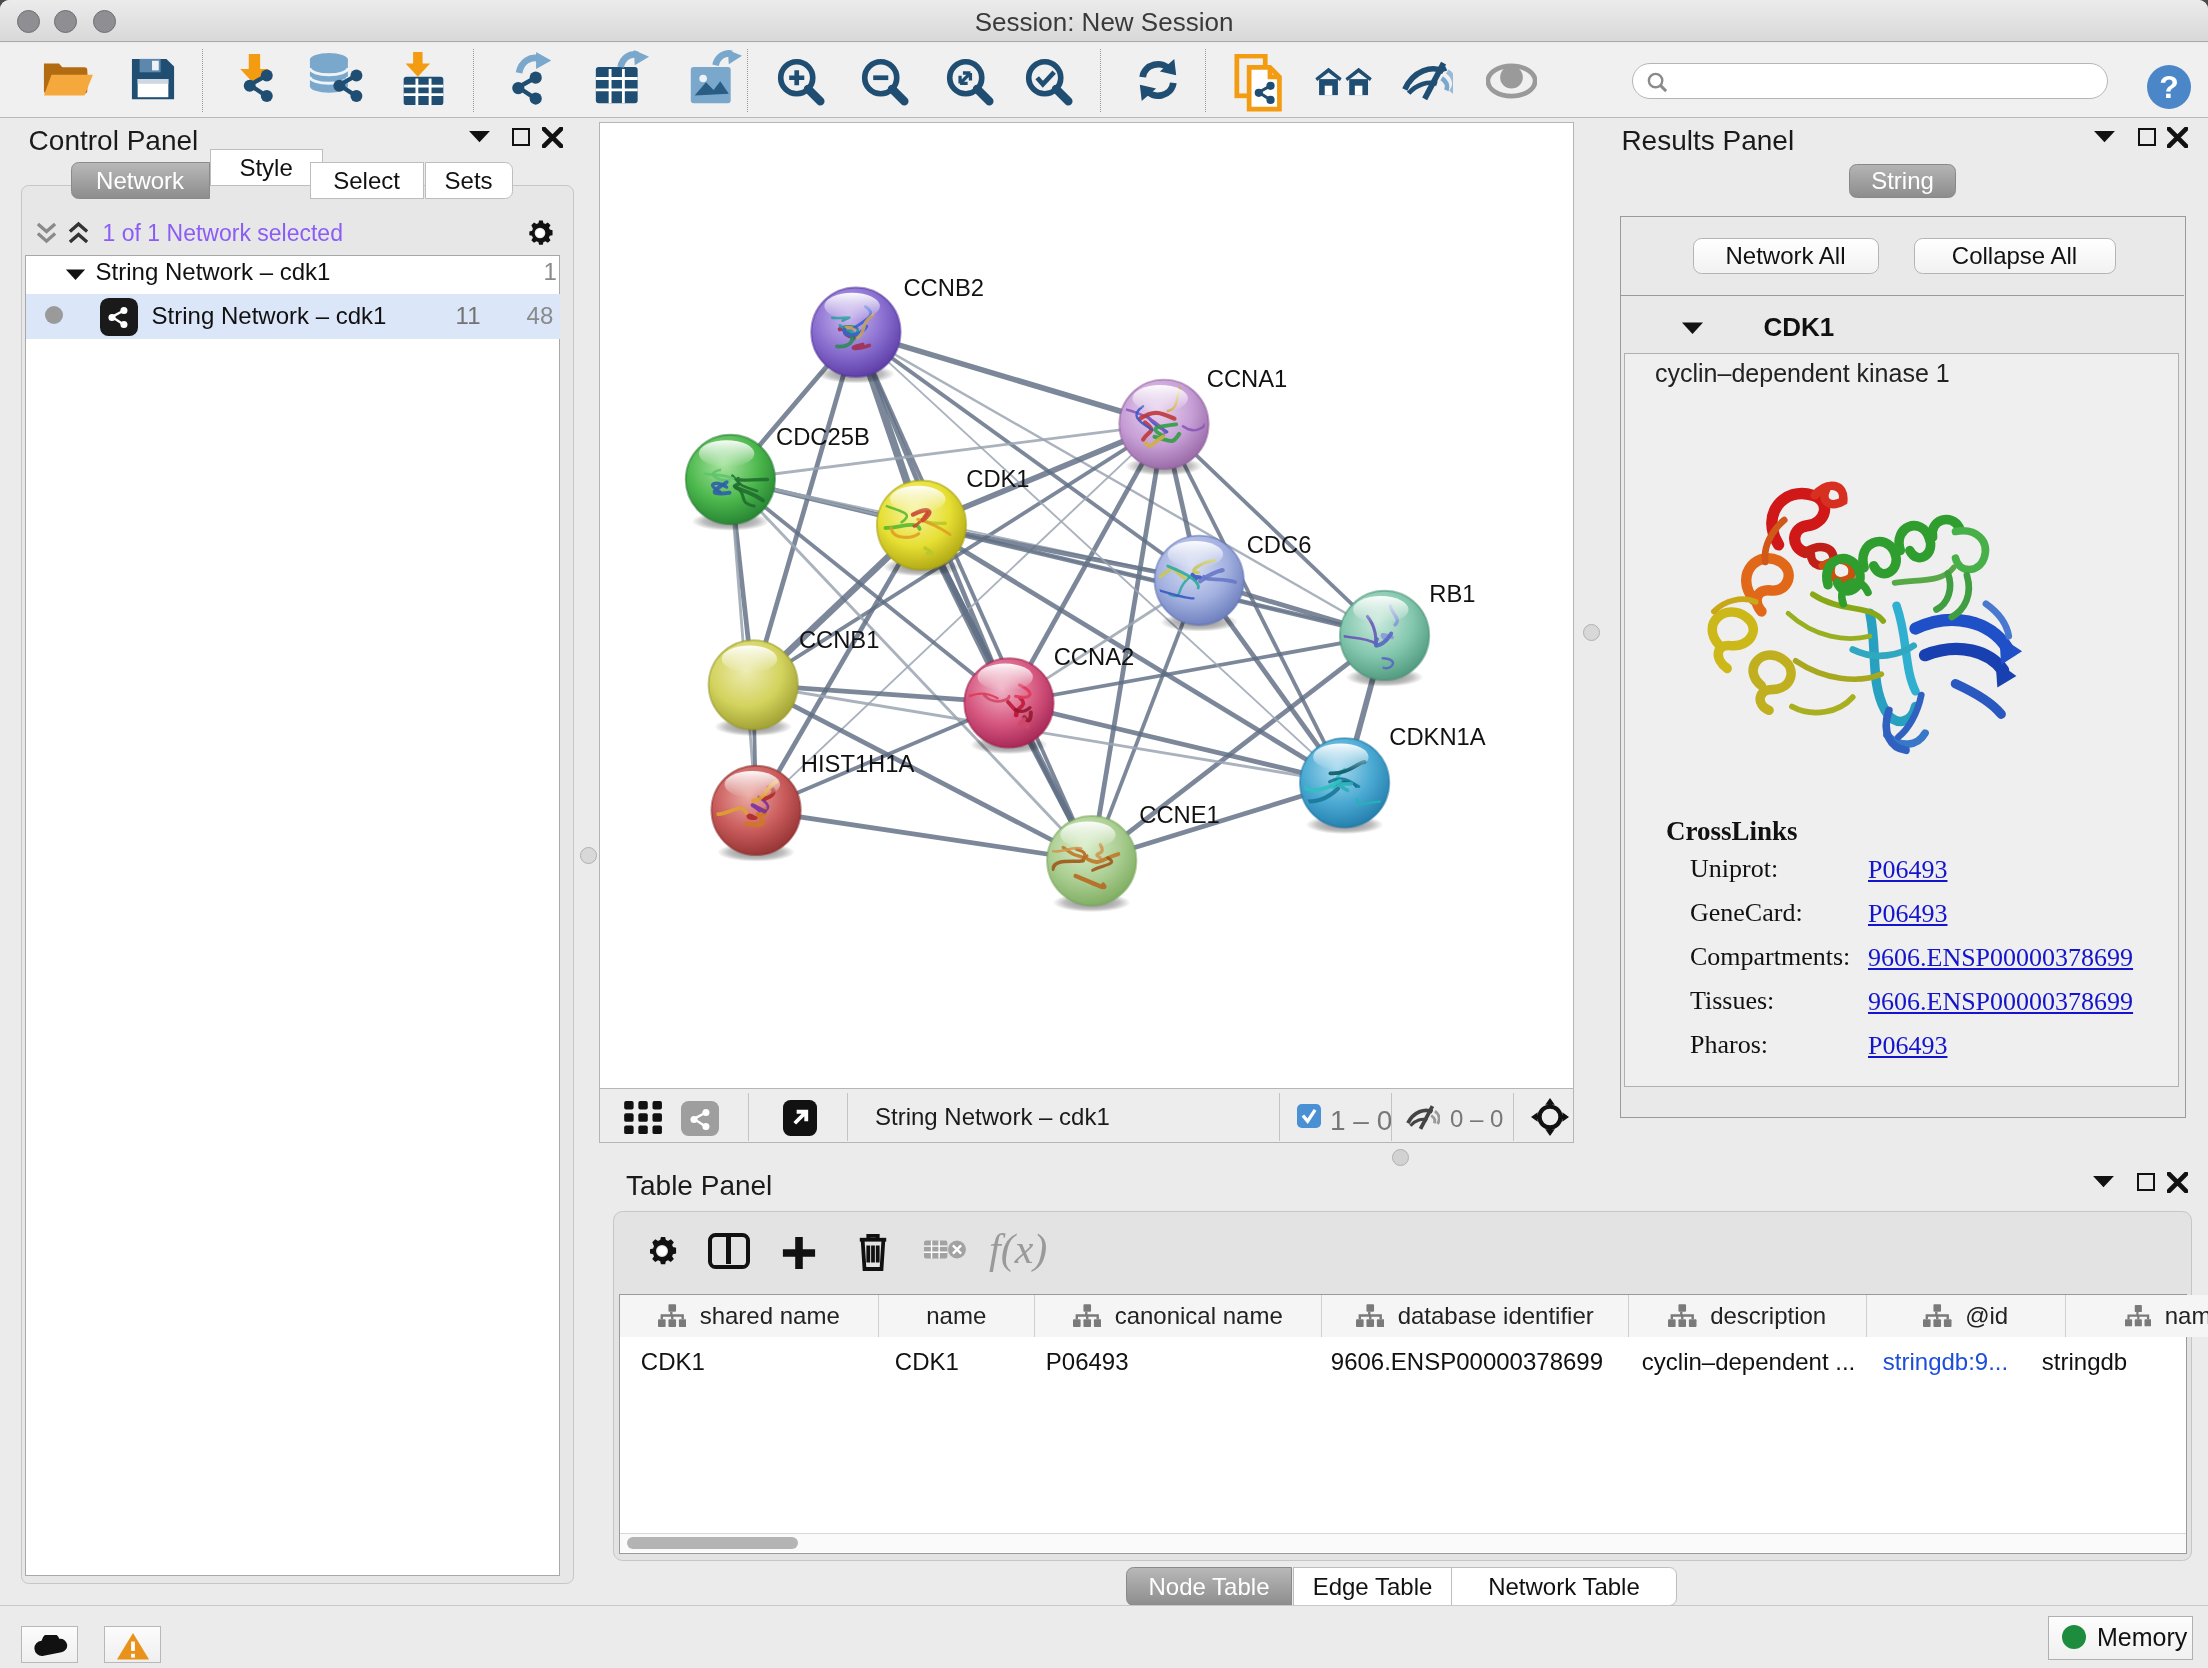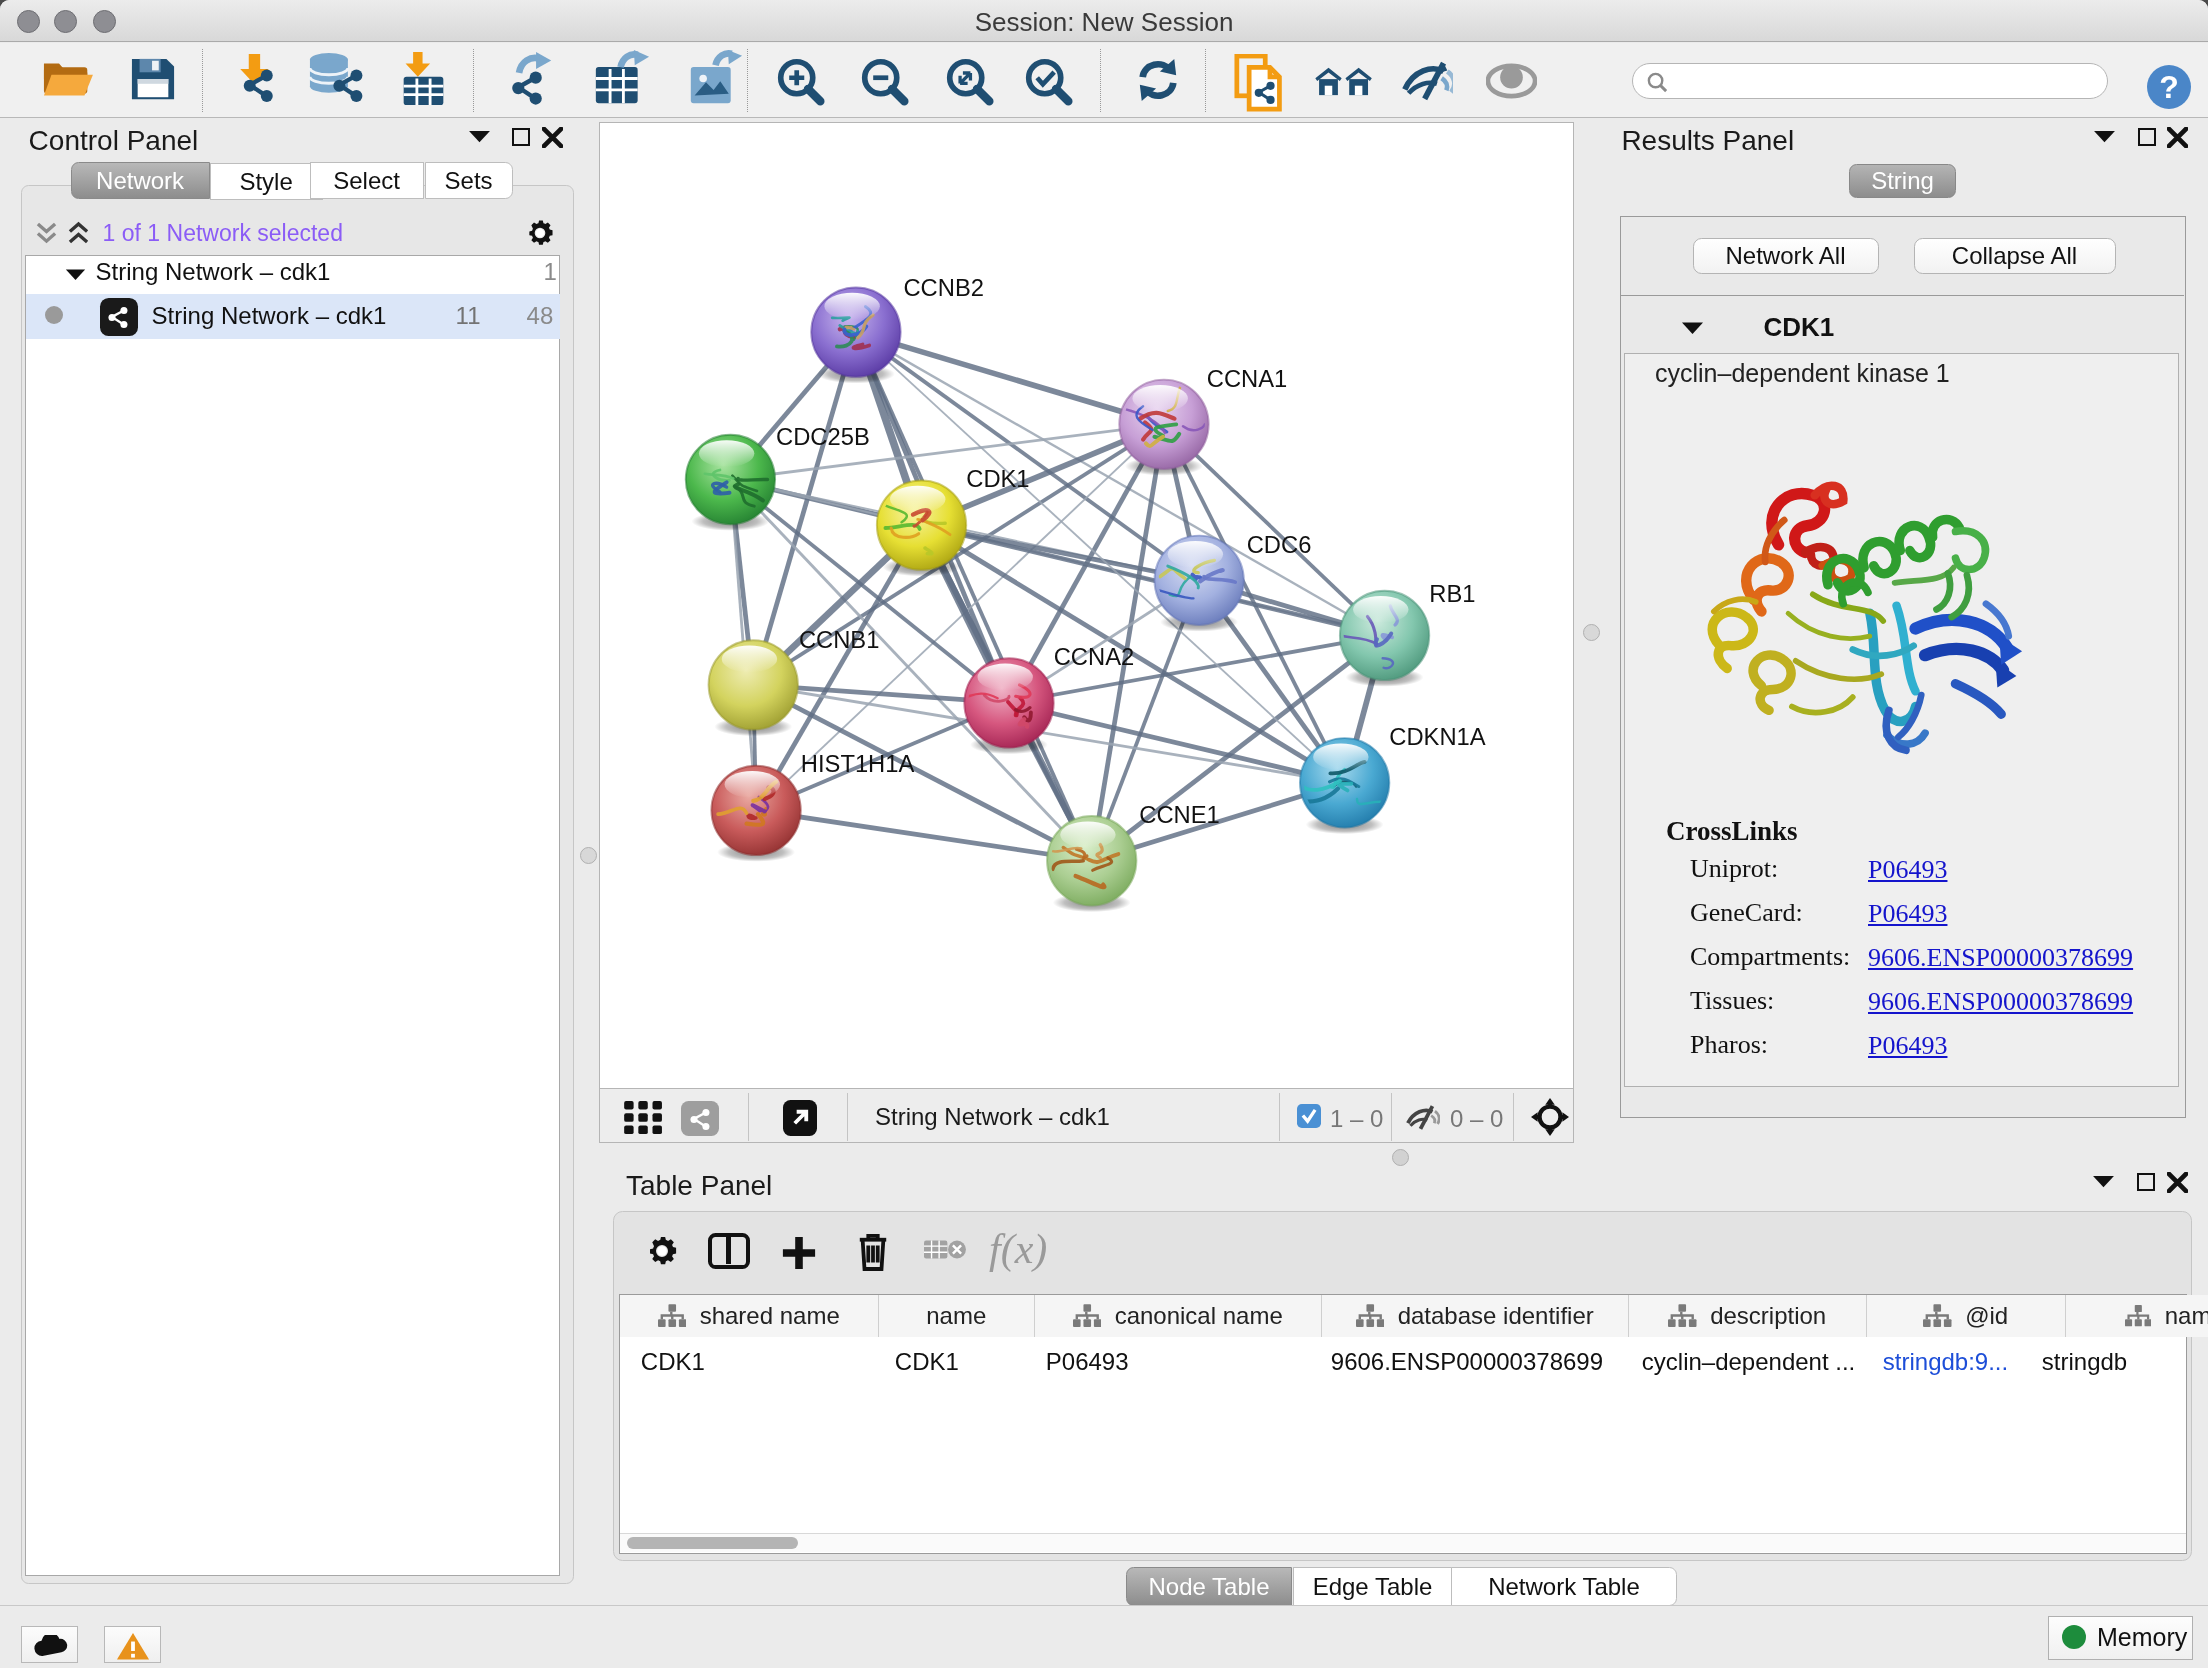--- a/index.html
+++ b/index.html
@@ -197,21 +197,21 @@
           <path d="M1,1 h22 l-11,12 z" fill="#111"></path>
         </svg>
  <div class="abs" style="left:504px;top:8.6px;width:18px;height:18px;border:2.9px solid #111"></div>
  <svg class="abs" style="left:534px;top:7.6px" width="21" height="21" viewBox="0 0 22 22">
           <path d="M2,2 L20,20 M20,2 L2,20" stroke="#111" stroke-width="5" stroke-linecap="round"></path>
         </svg>
 
  <div class="gbox abs" style="left:13.3px;top:66px;width:553px;height:1399px"></div>
 
  <div class="tab tabsel" style="left:63px;top:43px;width:139px;border-radius:7.6px 0 0 7.6px">Network</div>
- <div class="tab" style="left:202px;top:44px;width:113px">Style</div>
+ <div class="tab" style="left:202px;top:30px;width:113px">Style</div>
  <div class="tab" style="left:302px;top:43px;width:114px">Select</div>
  <div class="tab" style="left:417px;top:43px;width:88px;border-radius:0 7.6px 7.6px 0">Sets</div>
 
  <svg class="abs" style="left:28.5px;top:103px" width="21" height="23" viewBox="0 0 22 24">
           <g stroke="#8a8a8a" stroke-width="3.5" fill="none">
             <path d="M2,2 l9,8 9,-8"></path>
             <path d="M2,12 l9,8 9,-8"></path>
           </g>
         </svg>
  <svg class="abs" style="left:60px;top:101px" width="21" height="25" viewBox="0 0 22 26">
@@ -589,21 +589,21 @@
           </svg>
  </div>
  <div class="cbsep" style="left:247px"></div>
  <div class="abs" style="left:275px;top:14.3px;font-size:24px;color:#1a1a1a">String Network – cdk1</div>
  <div class="cbsep" style="left:679px"></div>
  <div class="abs" style="left:697px;top:15px;width:24px;height:24px;background:#4a90d4;border-radius:4.8px">
    <svg class="abs" style="left:2.9px;top:3.8px" width="18" height="16" viewBox="0 0 19 17">
             <path d="M3,8 l5,6 8,-12" stroke="#fff" stroke-width="3.5" fill="none"></path>
           </svg>
  </div>
- <div class="abs" style="left:730px;top:16px;font-size:24px;color:#777">1 – 0</div>
+ <div class="abs" style="left:730px;top:16px;font-size:28px;color:#777">1 – 0</div>
  <div class="cbsep" style="left:791px"></div>
  <svg class="abs" style="left:806px;top:15px" width="34" height="27" viewBox="0 0 54 42">
           <path d="M3,30 C12,12 30,6 42,12" stroke="#444" stroke-width="6" fill="none"></path>
           <path d="M7,34 C15,25 26,22 34,25" stroke="#444" stroke-width="5" fill="none"></path>
           <path d="M42,3 L23,39" stroke="#444" stroke-width="6"></path>
           <path d="M40,18 a14,11 0 0 1 5,12" stroke="#999" stroke-width="4.5" fill="none"></path>
           <path d="M46,11 a20,16 0 0 1 4,20" stroke="#999" stroke-width="4.5" fill="none"></path>
         </svg>
  <div class="abs" style="left:850px;top:16px;font-size:24px;color:#777">0 – 0</div>
  <div class="cbsep" style="left:913px"></div>

